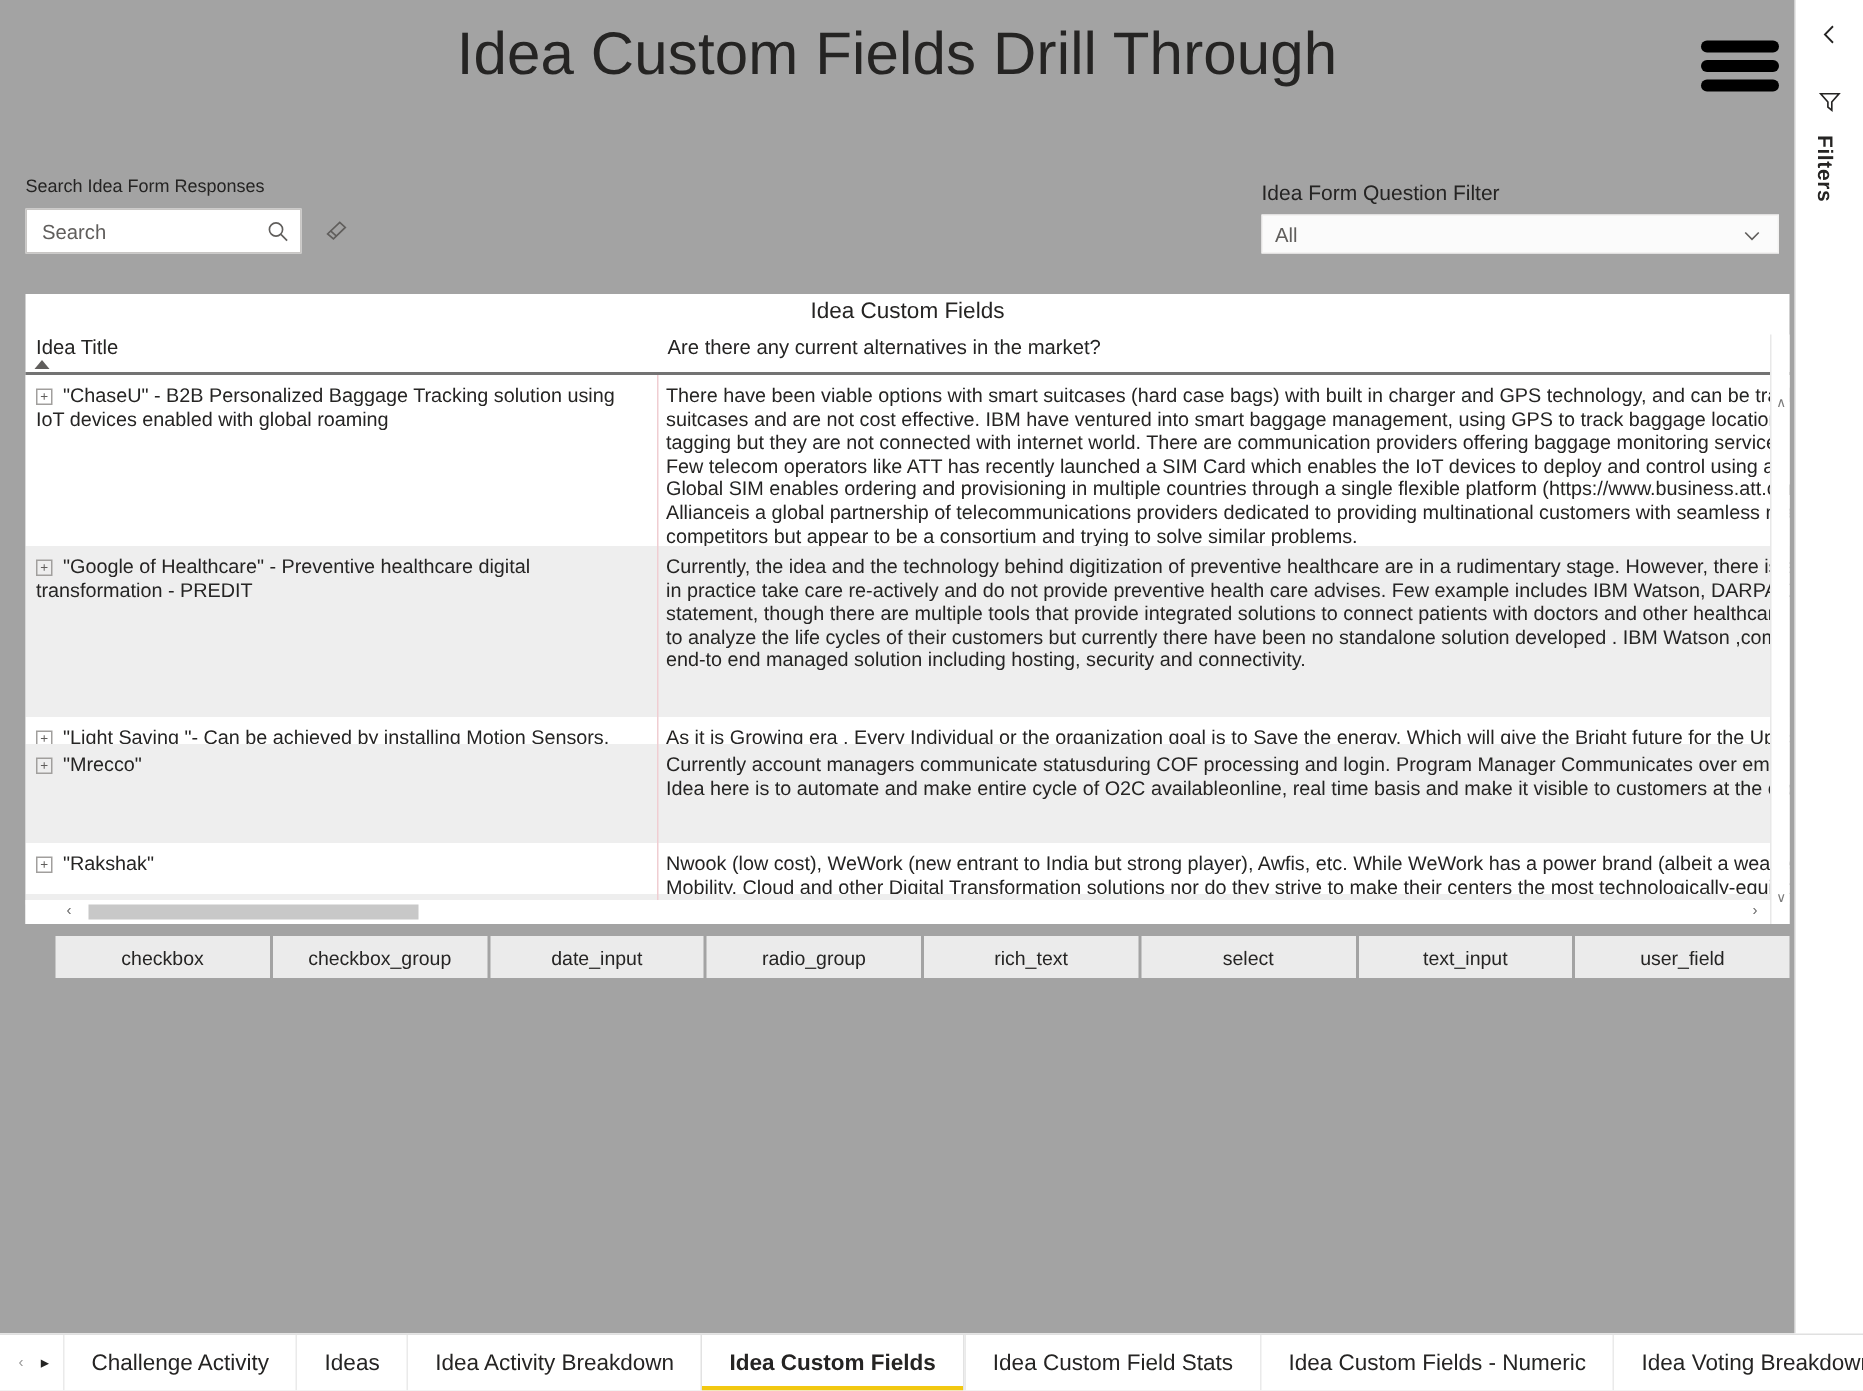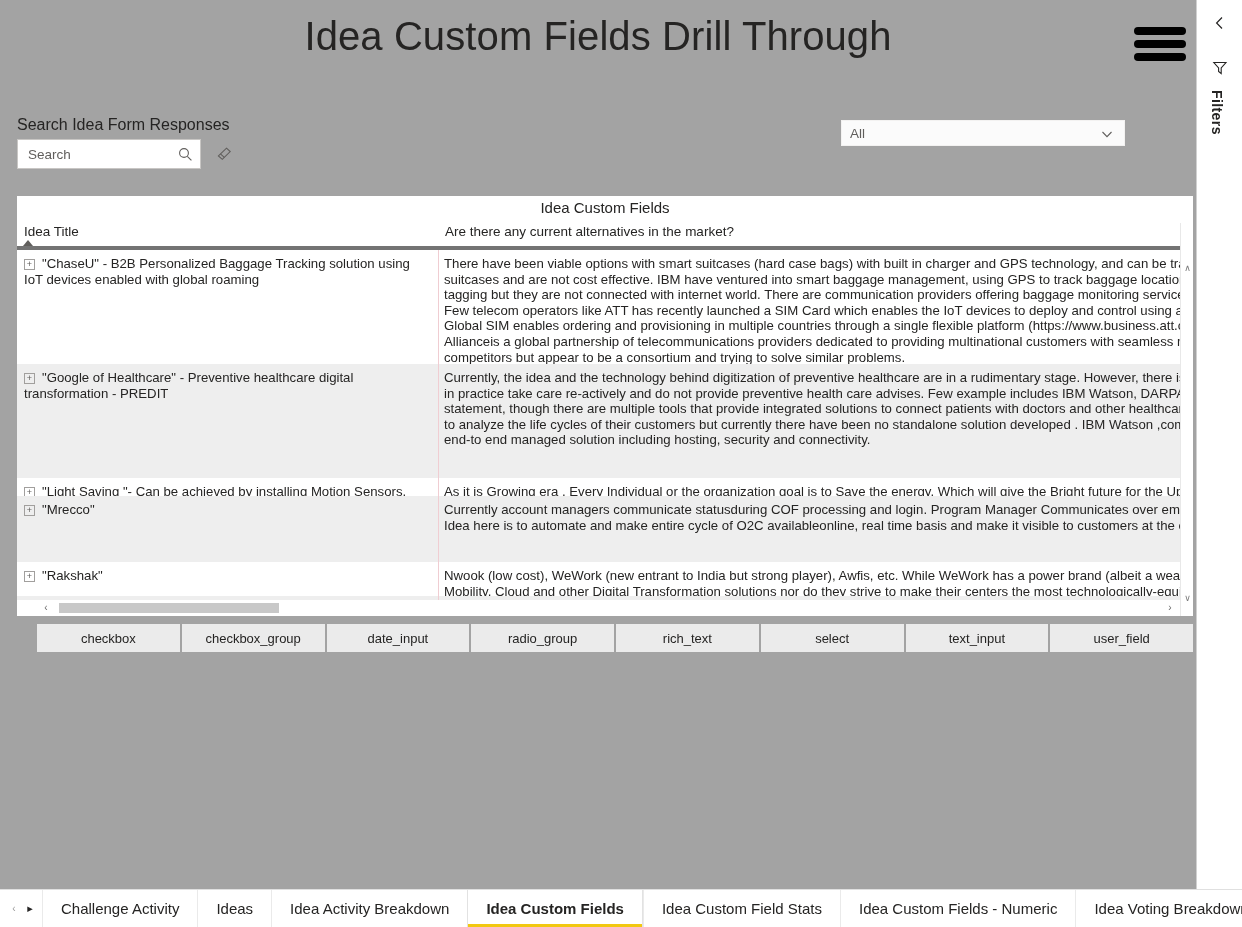--- a/index.html
+++ b/index.html
@@ -46,21 +46,21 @@
     background: #000000;
     border-radius: 4px;
   }
   #hamburger .bar:nth-child(1) { top: 0px; }
   #hamburger .bar:nth-child(2) { top: 13px; }
   #hamburger .bar:nth-child(3) { top: 26px; }
 
   
   #search-slicer { position: absolute; left: 17px; top: 116px; width: 260px; }
   #search-label {
-    font-size: 16px; color: #252423;
+    font-size: 12px; color: #252423;
     margin-bottom: 6px; line-height: 17px;
   }
   #search-row { display: flex; align-items: center; }
   #search-box {
     position: relative;
     width: 184px; height: 30px;
     border: 1px solid #c8c6c4;
     background: #ffffff;
     display: flex; align-items: center;
   }
@@ -83,21 +83,21 @@
   }
 
   
   #question-slicer { position: absolute; left: 841px; top: 120px; width: 345px; }
   #question-label {
     font-size: 14px; color: #252423;
     margin-bottom: 6px; line-height: 17px;
   }
   #question-dropdown {
     position: relative;
-    width: 284px; height: 26px;
+    width: 345px; height: 26px;
     background: #fbfbfb;
     border: 1px solid #f3f2f1;
     display: flex; align-items: center;
     cursor: pointer;
   }
   #question-value {
     margin-left: 8px;
     font-size: 13.5px; color: #605e5c;
   }
   #chevron-down-icon {
@@ -117,21 +117,21 @@
     line-height: 20px;
     padding-top: 2px;
   }
   #table-wrap {
     position: absolute; left: 0; top: 27px;
     width: 1176px; height: 393px;
   }
   #table-header {
     position: relative;
     height: 27px;
-    border-bottom: 4px solid #737373;
+    border-bottom: 2px solid #737373;
   }
   .hdr {
     position: absolute; top: 0;
     font-size: 13.5px; color: #252423;
     line-height: 18px;
     white-space: nowrap;
   }
   #hdr-title { left: 7px; }
   #hdr-q { left: 428px; }
   #sort-asc-icon {
@@ -347,20 +347,21 @@
         <span id="eraser-icon">
           <svg width="18" height="18" viewBox="0 0 18 18">
             <polygon points="11.5,3.2 15.2,6.6 7.3,14.3 3.4,10.9" fill="none" stroke="#605e5c" stroke-width="1.1"></polygon>
             <line x1="5.4" y1="8.9" x2="9.3" y2="12.4" stroke="#605e5c" stroke-width="1.1"></line>
           </svg>
         </span>
       </div>
     </div>
 
     <div id="question-slicer">
+      <div id="question-label">Idea Form Question Filter</div>
       <div id="question-dropdown">
         <span id="question-value">All</span>
         <span id="chevron-down-icon">
           <svg width="14" height="14" viewBox="0 0 14 14">
             <polyline points="2.5,5 7,9.6 11.5,5" fill="none" stroke="#605e5c" stroke-width="1.1"></polyline>
           </svg>
         </span>
       </div>
     </div>
 

